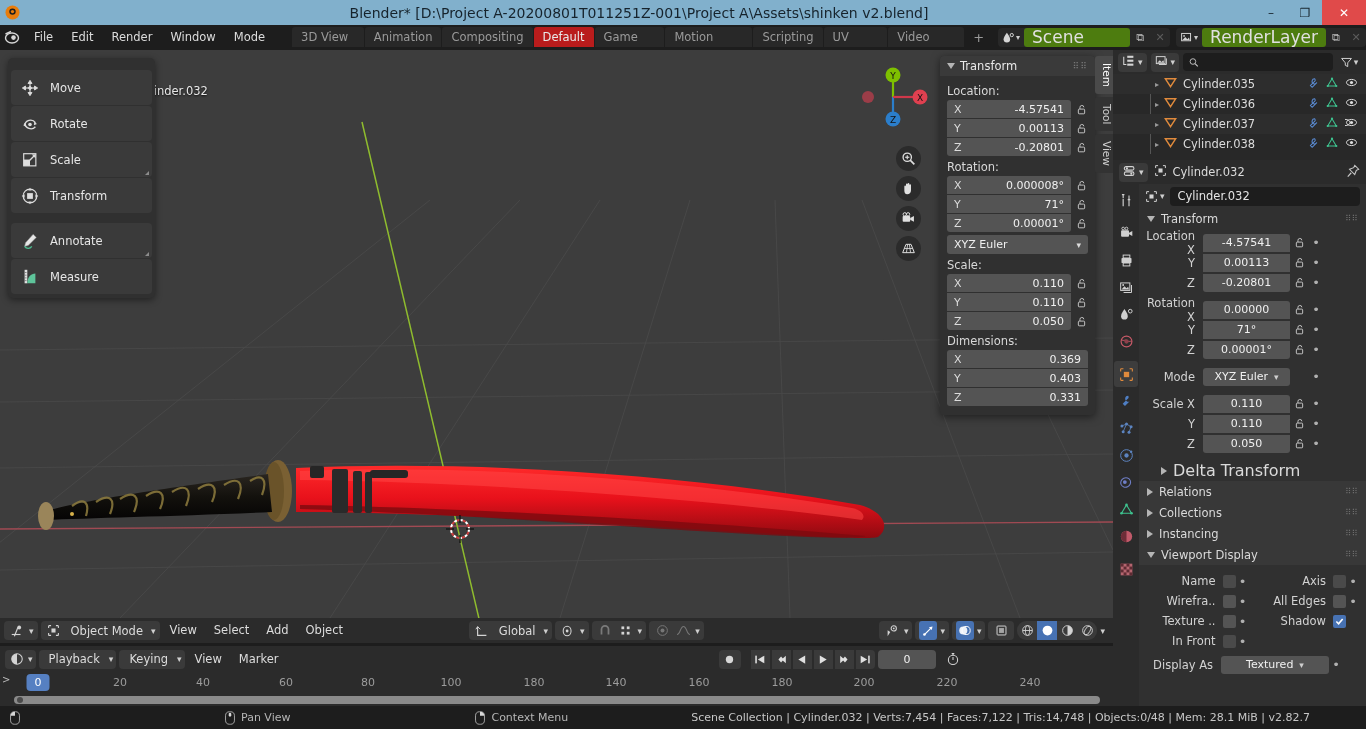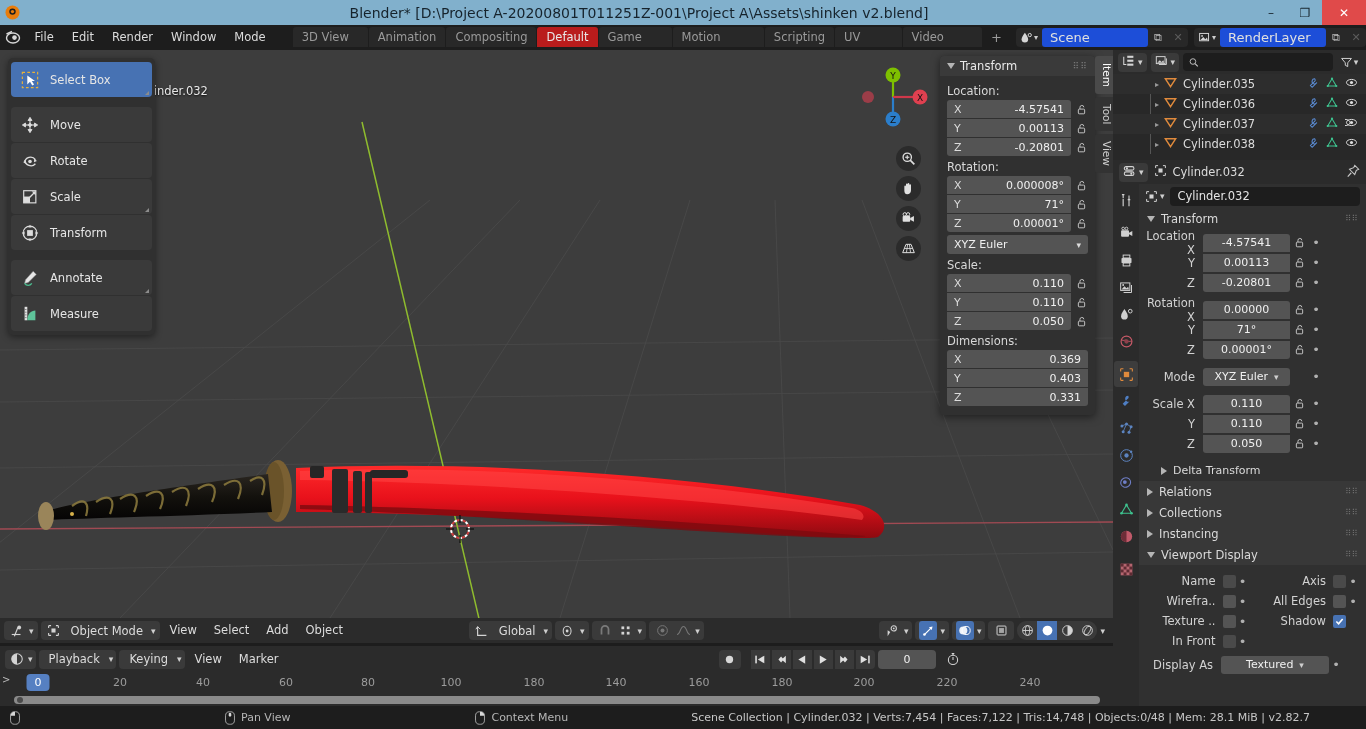--- a/index.html
+++ b/index.html
@@ -47,22 +47,22 @@
     background:#282828; border-radius:3px 3px 0 0;
   }
   .ws-tab.active { background:#b91c1c; color:#e8e8e8;text-align:center; }
   .ws-plus { padding:0 8px; color:#9a9a9a; font-size:13px; }
   .scene-block {
     display:flex; align-items:center; background:#282828; border-radius:4px;
     height:19px; margin-left:6px;
   }
   .sb-icon { width:26px; display:flex; align-items:center; justify-content:center; gap:1px; }
   .sb-field {
-    background:#1d4ed8; height:19px; line-height:19px; padding:0 8px; min-width:106px;
-    font-size:13px; color:#e0e0e0; border-radius:3px;
+    background:#4d7c0f; height:19px; line-height:19px; padding:0 8px; min-width:106px;
+    font-size:17px; color:#e0e0e0; border-radius:3px;
   }
   .sb-btn { width:20px; text-align:center; color:#bbb; font-size:11px; }
   .sb-btn.dim { color:#5c5c5c; }
 
   
   .viewport {
     position:absolute; left:0; top:50px; width:1113px; height:568px;
     background:#3d3d3d; overflow:hidden;
   }
   .vp-grid { position:absolute; inset:0; }
@@ -261,21 +261,21 @@
   .pr-fld.st { border-radius:3px 3px 0 0; }
   .pr-fld.sm { border-radius:0; }
   .pr-fld.sb { border-radius:0 0 3px 3px; }
   .pr-lock { width:19px; display:flex; align-items:center; justify-content:center; }
   .pr-dot { width:14px; display:flex; align-items:center; justify-content:center; color:#b0b0b0; font-size:13px; }
   .pr-sel {
     flex:1; height:18px; max-width:87px; background:#545454; border-radius:3px;
     display:flex; align-items:center; justify-content:center; gap:6px; font-size:11px; color:#f0f0f0;
   }
   .pr-gap { height:7px; }
-  .pr-sub { display:flex; align-items:center; gap:6px; padding:0 8px 0 22px; height:21px; font-size:11px; color:#dadada;text-align:center; }
+  .pr-sub { display:flex; align-items:center; gap:6px; padding:0 8px 0 22px; height:21px; font-size:16px; color:#dadada;text-align:center; }
   .pr-vd-row { display:flex; align-items:center; height:20px; }
   .pr-vd-cell { display:flex; align-items:center; flex:1; }
   .pr-vd-lbl { flex:1; text-align:right; font-size:11.5px; color:#d2d2d2; padding-right:7px; }
   .cbx { width:13px; height:13px; background:#545454; border-radius:2px; flex:none; }
   .cbx.on { background:#4772b3; display:flex; align-items:center; justify-content:center; }
   .cbx.muted { background:#4a4a4a; }
   .tri { width:0; height:0; }
   .tri.r { border-top:4px solid transparent; border-bottom:4px solid transparent; border-left:6px solid #b5b5b5; }
   .tri.d { border-left:4px solid transparent; border-right:4px solid transparent; border-top:6px solid #b5b5b5; }
 
@@ -441,30 +441,20 @@
       </g>
     </svg>
 
     <div class="vp-info">
       <div>User Perspective</div>
       <div>(0) Scene Collection | Cylinder.032</div>
     </div>
 
     <div class="tools">
       <div class="tool-grp">
-        <div class="tool active">
-          <span class="ti">
-            <svg width="18" height="18" viewBox="0 0 20 20">
-              <rect x="1.5" y="1.5" width="17" height="17" fill="none" stroke="#e8b23a" stroke-width="1.3" stroke-dasharray="3 2.5"></rect>
-              <path d="M7 5 L7 15 L10 12 L12.5 16 L14.5 15 L12 11 L15.5 11 Z" fill="#fff"></path>
-            </svg>
-          </span>
-          <span class="tl">Select Box</span>
-          <span class="corner"></span>
-        </div>
       </div>
       <div class="tool-sep"></div>
       <div class="tool-grp">
         <div class="tool">
           <span class="ti">
             <svg width="18" height="18" viewBox="0 0 20 20" stroke="#ddd" fill="#ddd">
               <line x1="10" y1="3" x2="10" y2="17" stroke-width="1.3"></line>
               <line x1="3" y1="10" x2="17" y2="10" stroke-width="1.3"></line>
               <path d="M10 1.5 L12.2 5 L7.8 5Z"></path>
                 <path d="M10 18.5 L12.2 15 L7.8 15Z"></path>

